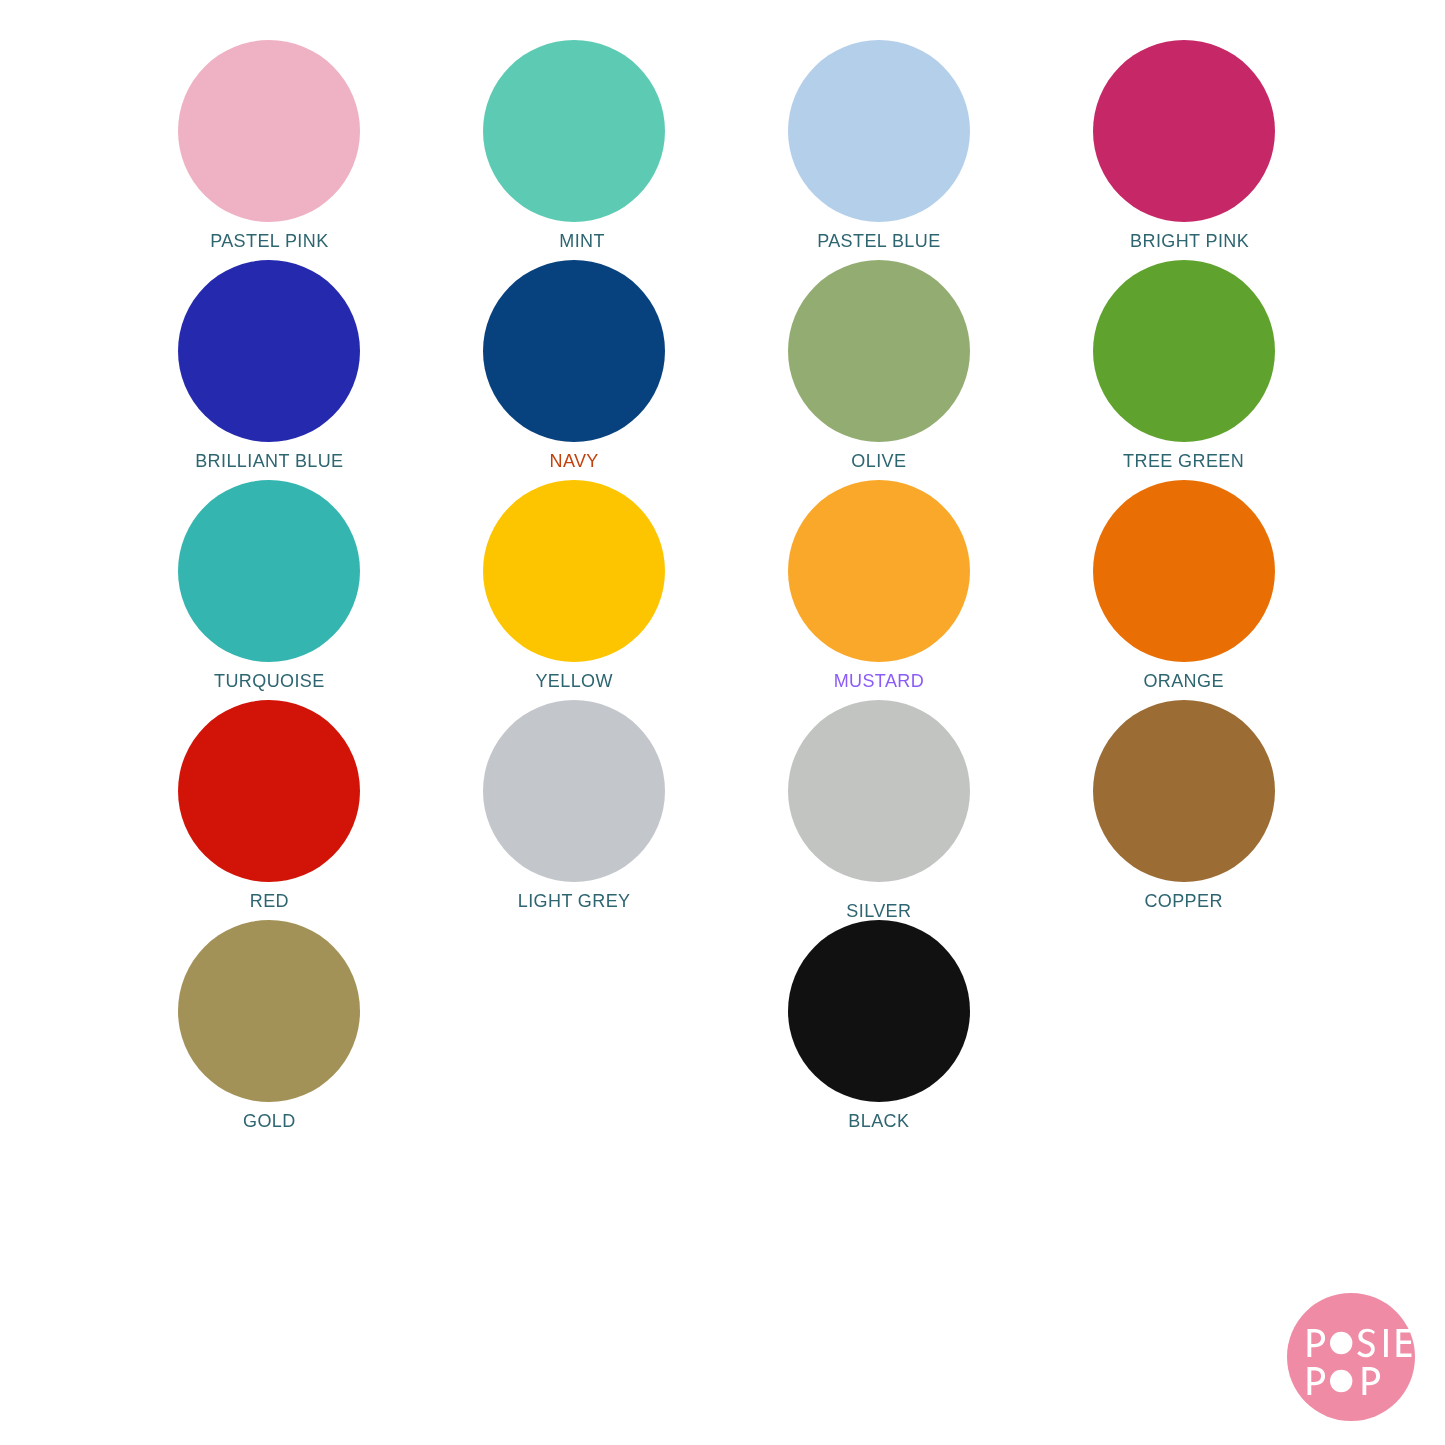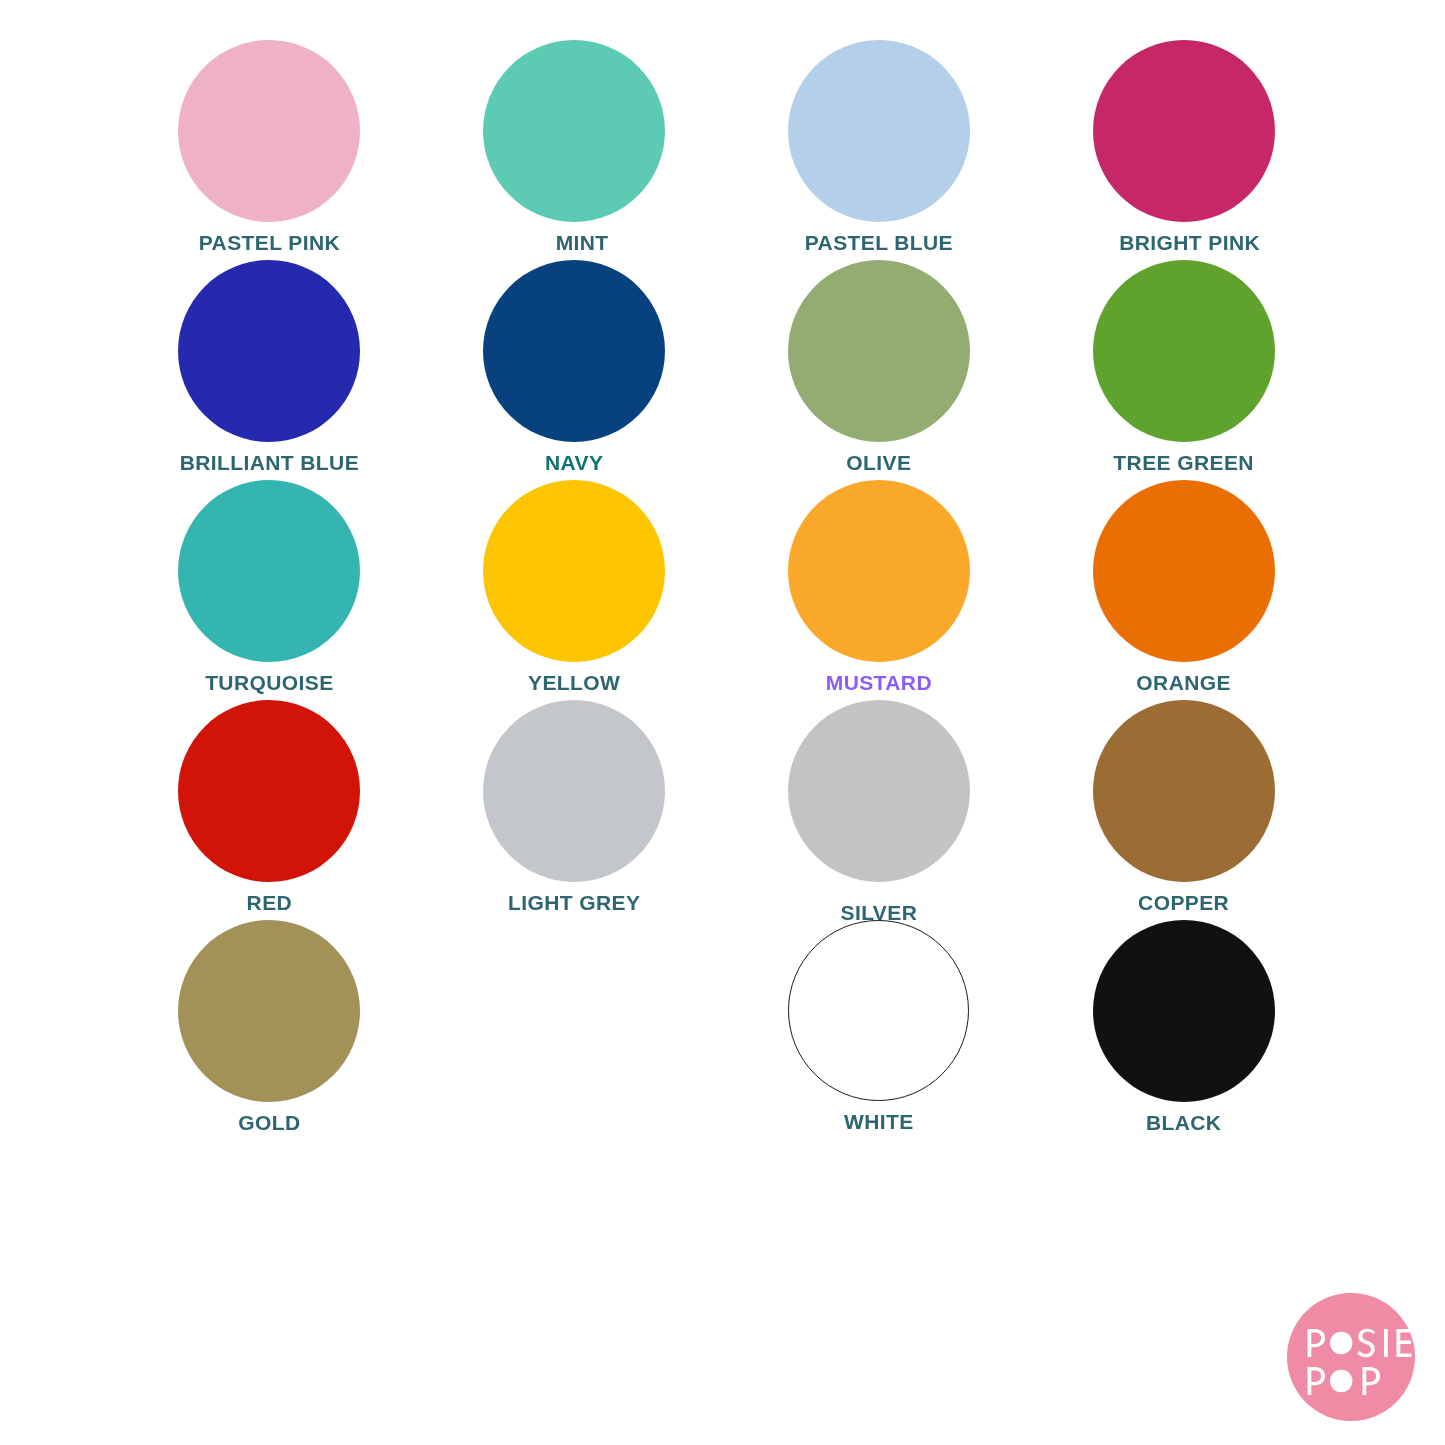--- a/index.html
+++ b/index.html
@@ -50,27 +50,27 @@
     flex: 0 0 auto;
   }
   .swatch-disc.outlined {
     border: 1.6px solid #1b1b1b;
     width: 179px;
     height: 179px;
   }
 
   .swatch-label {
     margin-top: 10px;
-    font-size: 21px;
+    font-size: 18px;
     letter-spacing: 0.4px;
     line-height: 1.05;
     color: #2d6570;
     text-align: right;
     white-space: nowrap;
-    font-weight: 700;
+    font-weight: 400;
   }
 
   
   #brand-logo {
     position: absolute;
     left: 1287px;
     top: 1293px;
     width: 128px;
     height: 128px;
   }
@@ -106,21 +106,21 @@
       <div class="swatch-cell">
         <div class="swatch-disc" title="BRIGHT PINK" style="background: rgb(198, 39, 103);"></div>
         <div class="swatch-label" style="color: rgb(45, 101, 112); margin-left: 12px;">BRIGHT PINK</div>
       </div>
       <div class="swatch-cell">
         <div class="swatch-disc" title="BRILLIANT BLUE" style="background: rgb(37, 41, 173);"></div>
         <div class="swatch-label" style="color: rgb(45, 101, 112);">BRILLIANT BLUE</div>
       </div>
       <div class="swatch-cell">
         <div class="swatch-disc" title="NAVY" style="background: rgb(7, 65, 126);"></div>
-        <div class="swatch-label" style="color: #0f766e;">NAVY</div>
+        <div class="swatch-label" style="color: #c2410c;">NAVY</div>
       </div>
       <div class="swatch-cell">
         <div class="swatch-disc" title="OLIVE" style="background: rgb(147, 172, 114);"></div>
         <div class="swatch-label" style="color: rgb(45, 101, 112);">OLIVE</div>
       </div>
       <div class="swatch-cell">
         <div class="swatch-disc" title="TREE GREEN" style="background: rgb(96, 162, 46);"></div>
         <div class="swatch-label" style="color: rgb(45, 101, 112);">TREE GREEN</div>
       </div>
       <div class="swatch-cell">
@@ -153,24 +153,20 @@
       </div>
       <div class="swatch-cell">
         <div class="swatch-disc" title="COPPER" style="background: rgb(155, 108, 52);"></div>
         <div class="swatch-label" style="color: rgb(45, 101, 112);">COPPER</div>
       </div>
       <div class="swatch-cell">
         <div class="swatch-disc" title="GOLD" style="background: rgb(163, 146, 87);"></div>
         <div class="swatch-label" style="color: rgb(45, 101, 112);">GOLD</div>
       </div>
       <div class="swatch-cell"></div>
-      <div class="swatch-cell">
-        <div class="swatch-disc outlined" title="WHITE" style="background: rgb(255, 255, 255);"></div>
-        <div class="swatch-label" style="color: rgb(45, 101, 112);">WHITE</div>
-      </div>
       <div class="swatch-cell">
         <div class="swatch-disc" title="BLACK" style="background: rgb(17, 17, 17);"></div>
         <div class="swatch-label" style="color: rgb(45, 101, 112);">BLACK</div>
       </div>
       <div class="swatch-cell"></div>
     </div>
 
   <div id="brand-logo">
     <div class="logo-circle" style="background: rgb(239, 139, 164);"></div>
     <svg class="logo-mark" viewBox="0 0 128 128">

